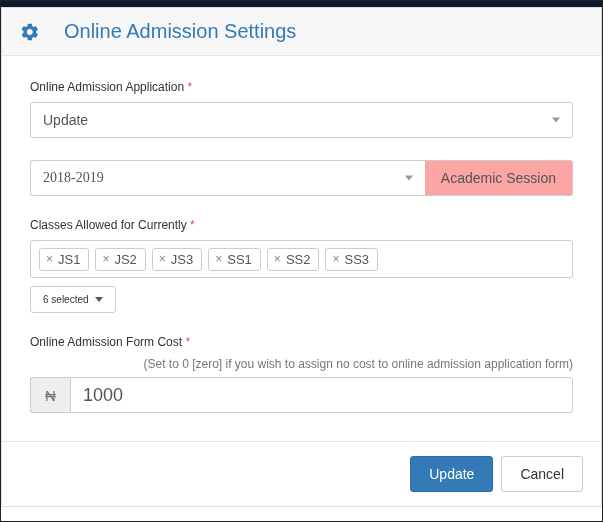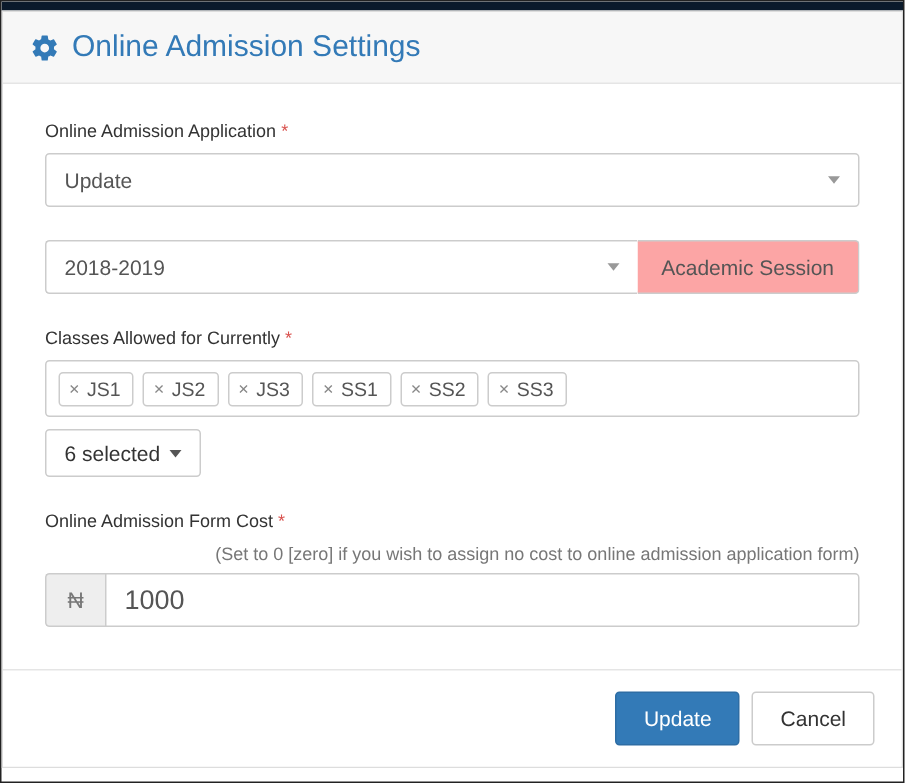--- a/index.html
+++ b/index.html
@@ -22,21 +22,21 @@
   .panel {
     border: 1px solid #ddd;
     margin: 0;
   }
   .panel-header {
     background: #f7f7f7;
     border-bottom: 1px solid #e5e5e5;
     padding: 12px 18px;
     display: flex;
     align-items: center;
-    gap: 8px;
+    gap: 24px;
   }
   .panel-title {
     color: #337ab7;
     font-size: 20px;
     font-weight: 400;
   }
   .gear {
     width: 20px;
     height: 20px;
     fill: #337ab7;
@@ -70,21 +70,21 @@
     position: absolute;
     right: 12px;
     top: 50%;
     transform: translateY(-50%);
     width: 0; height: 0;
     border-left: 4px solid transparent;
     border-right: 4px solid transparent;
     border-top: 5px solid #999;
   }
   .input-group { display: flex; }
-  .input-group .select { flex: 1; border-top-right-radius: 0; border-bottom-right-radius: 0; border-right: none; }
+  .input-group .select { flex: 1; border-top-right-radius: 0; border-bottom-right-radius: 0; border-right: none; font-family: Liberation Serif, serif; }
   .addon {
     background: #fca5a5;
     border: 1px solid #ccc;
     border-left: none;
     border-radius: 0 3px 3px 0;
     padding: 0 16px;
     display: flex;
     align-items: center;
     color: #555;
     font-size: 14px;
@@ -115,21 +115,21 @@
     font-size: 12px;
     cursor: pointer;
     line-height: 1;
   }
   .dropdown-btn {
     margin-top: 8px;
     border: 1px solid #ccc;
     background: #fff;
     border-radius: 3px;
     padding: 7px 12px;
-    font-size: 14px;
+    font-size: 10px;
     display: inline-flex;
     align-items: center;
     gap: 6px;
     cursor: pointer;
     color: #333;
     text-align: center;
   }
   .dropdown-btn .caret2 {
     width: 0; height: 0;
     border-left: 4px solid transparent;

